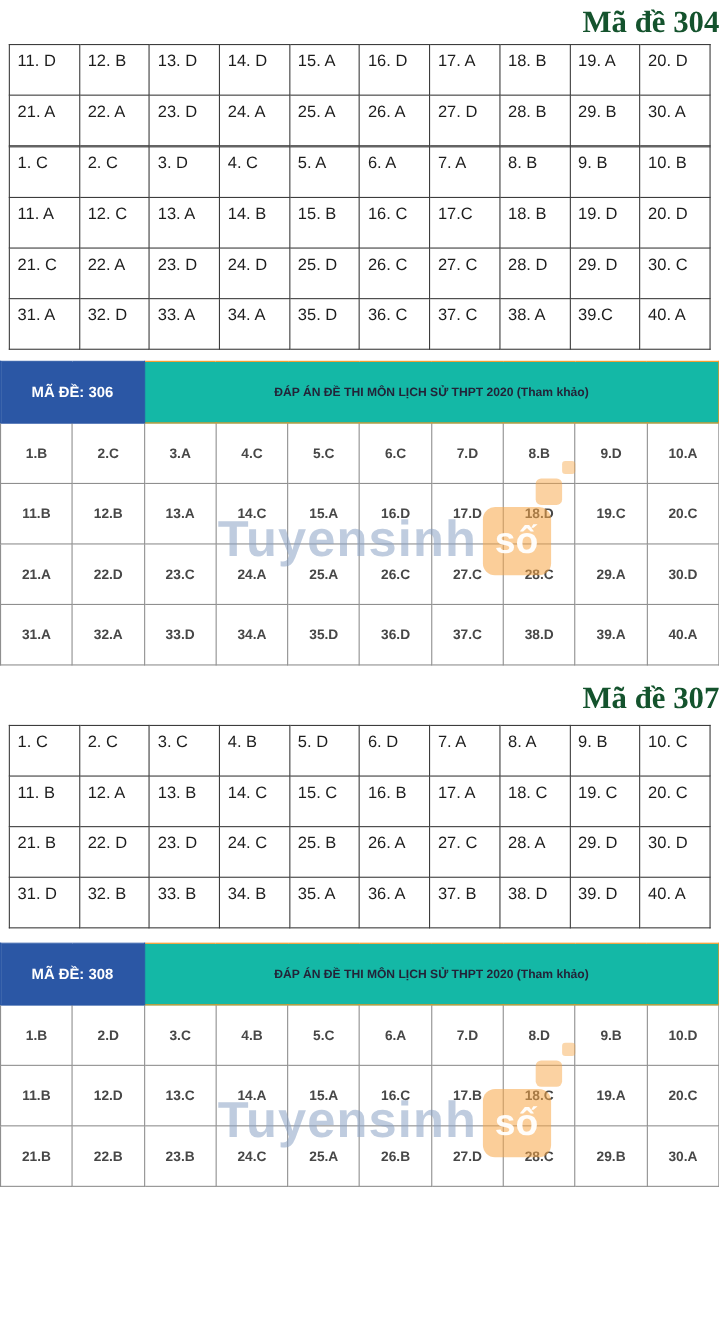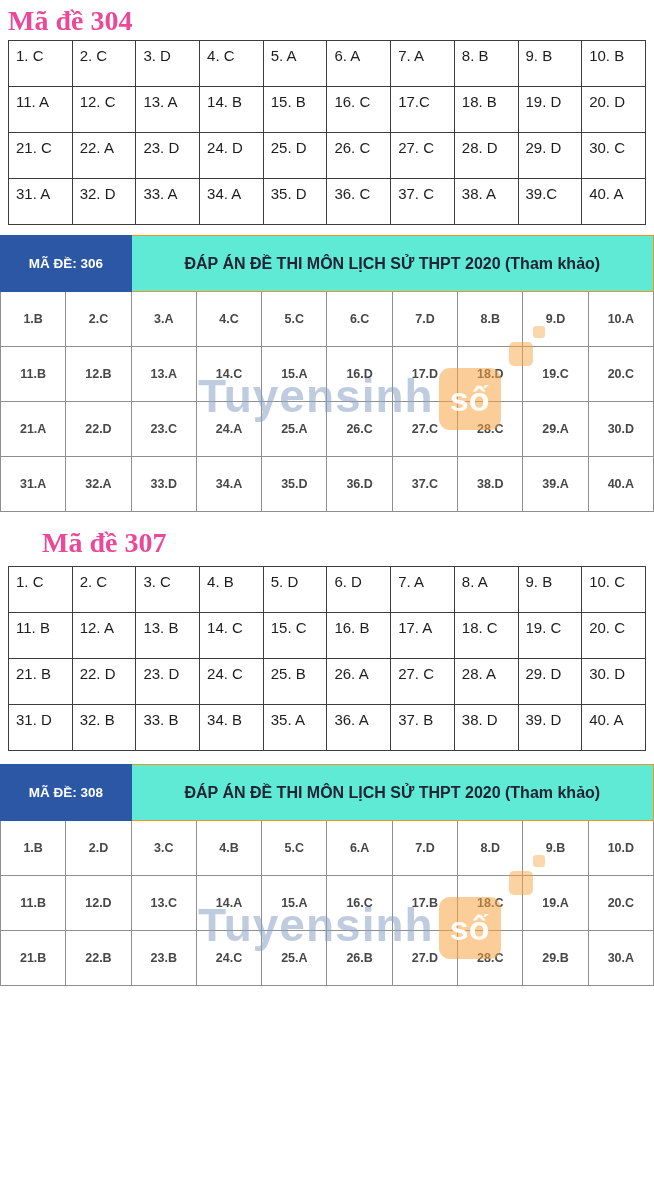--- a/index.html
+++ b/index.html
@@ -10,22 +10,23 @@
     font-family: "Liberation Sans", sans-serif;
   }
   .page { position: relative; width: 654px; height: 1200px; }
 
   
   .heading {
     font-family: "Liberation Serif", serif;
     font-weight: bold;
     font-size: 28px;
     line-height: 31px;
-    color: #ec4899;
+    color: #14532d;
     margin: 5px 0 4px 8px;
+    text-align: right;
   }
   .heading.mt { margin-top: 9px; }
   .heading.indent { margin-left: 42px; margin-top: 15px; margin-bottom: 8px; }
 
   
   .simple-table {
     border-collapse: collapse;
     table-layout: fixed;
     margin-left: 8px;
     width: 638px;
@@ -61,23 +62,23 @@
     white-space: nowrap;
   }
   .branded-table td.code-cell {
     background: #2b57a5;
     color: #ffffff;
     font-size: 13.5px;
     height: 53px;
     border-color: #2b57a5;
   }
   .branded-table td.title-cell {
-    background: #5eead4;
+    background: #14b8a6;
     color: #232338;
-    font-size: 16px;
+    font-size: 11px;
     border-color: #f7941d;
   }
 
   
   .watermark {
     position: absolute;
     left: 198px; top: 134px;
     display: flex;
     align-items: flex-start;
     pointer-events: none;
@@ -88,21 +89,20 @@
     font-weight: bold;
     letter-spacing: 1px;
     color: rgba(138, 162, 196, 0.55);
   }
   .wm-logo {
     position: relative;
     display: inline-block;
     width: 62px; height: 62px;
     margin-left: 5px;
     transform: translateY(-1px);
-    padding-left: 22px;
   }
   .wm-sq { position: absolute; background: rgba(247, 166, 70, 0.55); }
   .wm-sq.main { left: 0; top: 0; width: 62px; height: 62px; border-radius: 11px; }
   .wm-sq.mid  { width: 24px; height: 24px; right: -10px; top: -26px; border-radius: 5px; background: rgba(247,166,70,0.5); }
   .wm-sq.tiny { width: 12px; height: 12px; right: -22px; top: -42px; border-radius: 3px; background: rgba(247,166,70,0.45); }
   .wm-logo-text {
     position: absolute;
     left: 0; top: 0; width: 62px; height: 62px;
     display: flex; align-items: center; justify-content: center;
     font-size: 34px; font-weight: bold;
@@ -110,20 +110,44 @@
   }
 </style>
 </head>
 <body>
 
 <div class="page">
 
   <div class="heading">Mã đề 304</div>
   <table class="simple-table">
     <tbody>
+        <tr>
+          <td>11. D</td>
+          <td>12. B</td>
+          <td>13. D</td>
+          <td>14. D</td>
+          <td>15. A</td>
+          <td>16. D</td>
+          <td>17. A</td>
+          <td>18. B</td>
+          <td>19. A</td>
+          <td>20. D</td>
+        </tr>
+        <tr>
+          <td>21. A</td>
+          <td>22. A</td>
+          <td>23. D</td>
+          <td>24. A</td>
+          <td>25. A</td>
+          <td>26. A</td>
+          <td>27. D</td>
+          <td>28. B</td>
+          <td>29. B</td>
+          <td>30. A</td>
+        </tr>
       </tbody>
   </table>
 
   <table class="simple-table">
     <tbody>
         <tr>
           <td>1. C</td>
           <td>2. C</td>
           <td>3. D</td>
           <td>4. C</td>

